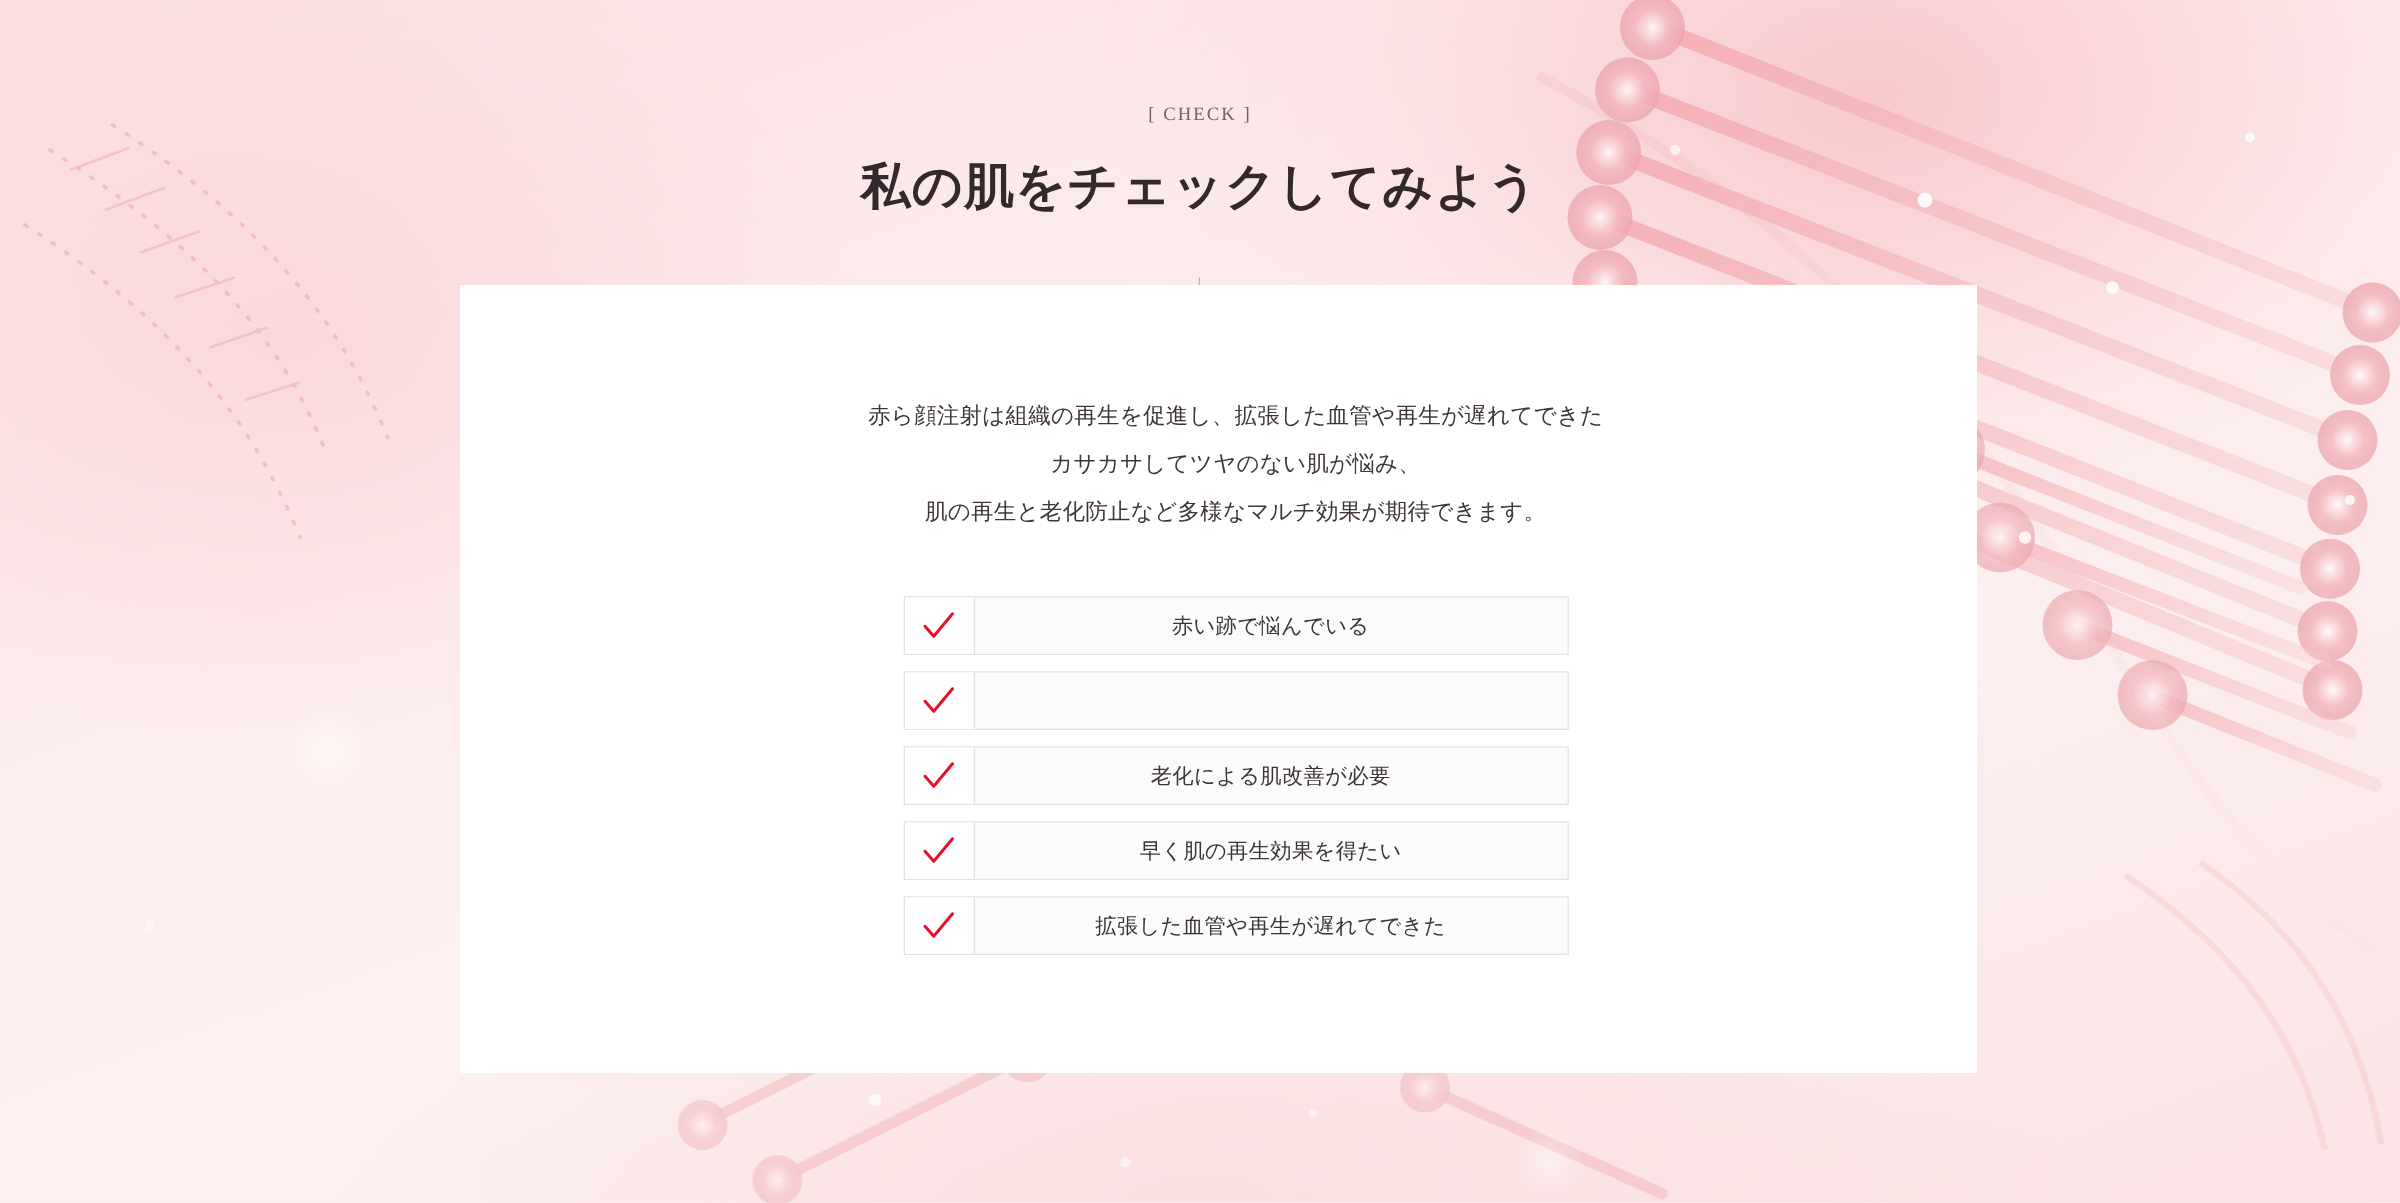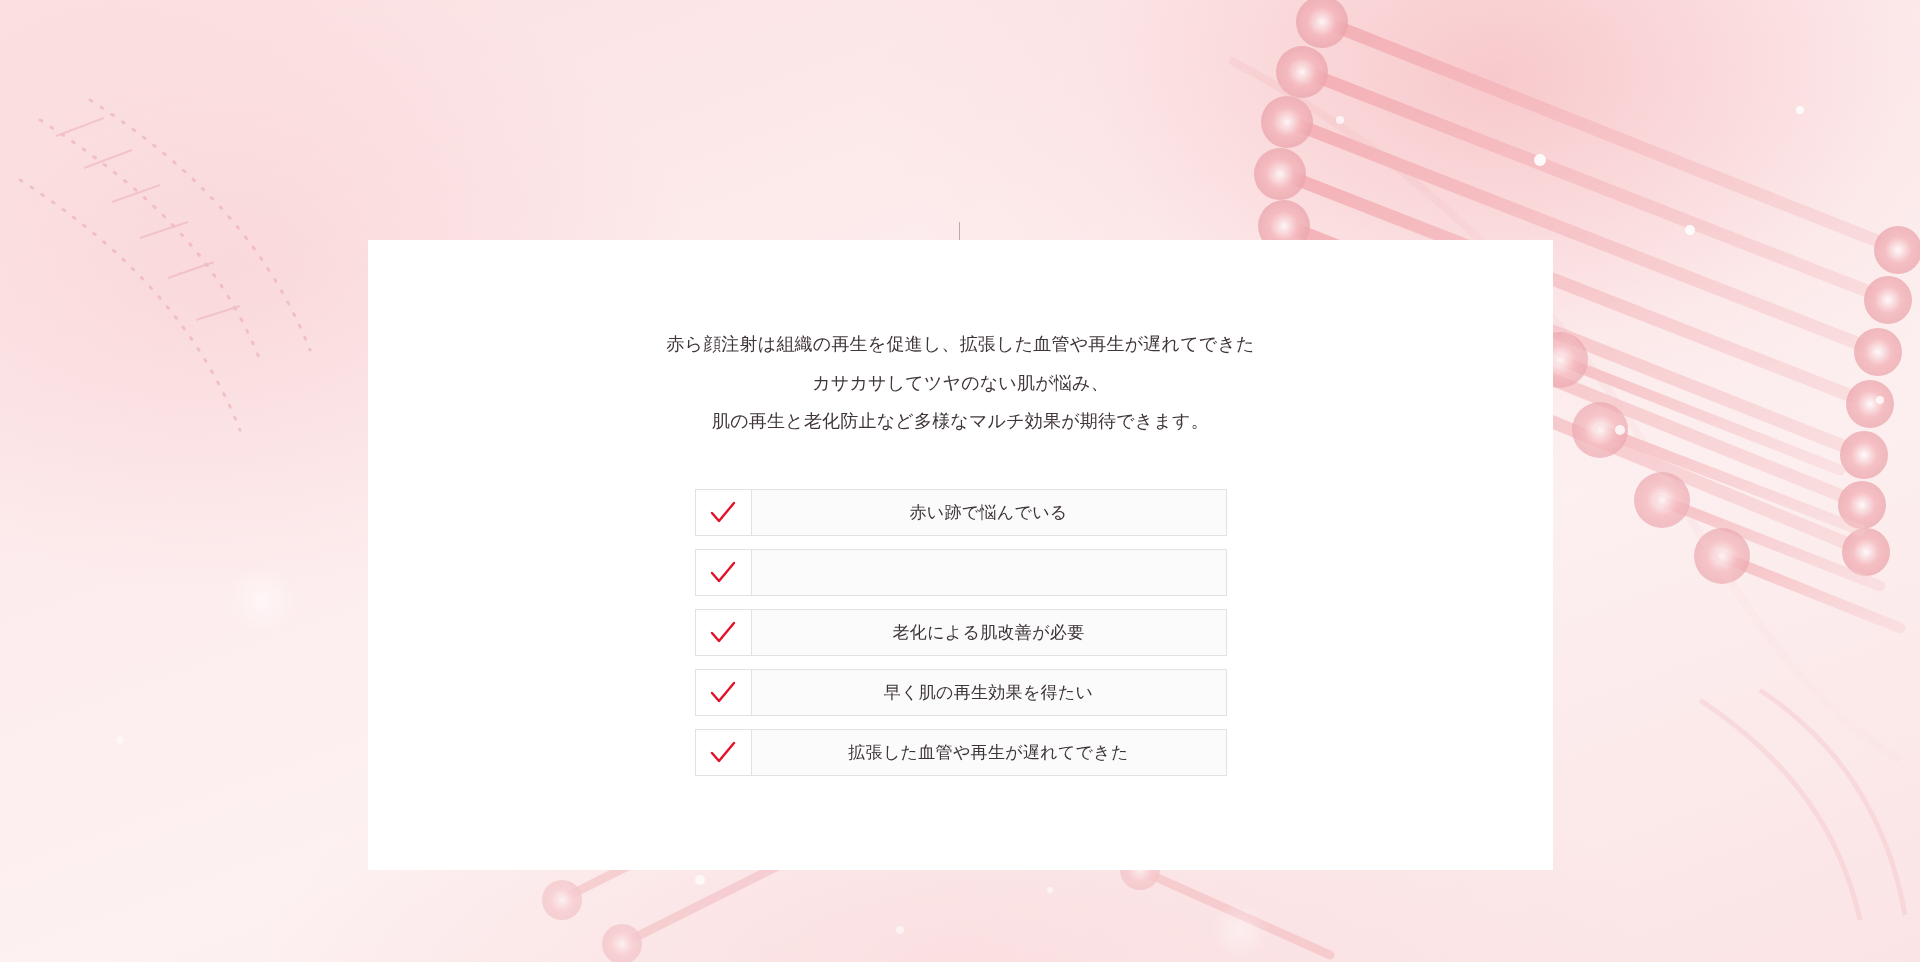--- a/index.html
+++ b/index.html
@@ -59,25 +59,26 @@
     top: 222px;
     left: 959px;
     width: 1px;
     height: 42px;
     background: #b9aaac;
   }
 
   
   .card {
     position: absolute;
-    top: 240px;
+    top: 228px;
     left: 368px;
     width: 1185px;
     height: 630px;
     background: #ffffff;
+    padding-left: 28px;
   }
   .lead {
     margin-top: 85px;
     text-align: center;
     font-size: 18px;
     line-height: 2.15;
     color: #403539;
     letter-spacing: 0.2px;
   }
 
@@ -221,20 +222,24 @@
       <circle cx="1620" cy="430" r="5" fill="#ffffff" opacity="0.8"></circle>
       <circle cx="1880" cy="400" r="4" fill="#ffffff" opacity="0.8"></circle>
       <circle cx="1340" cy="120" r="4" fill="#ffffff" opacity="0.7"></circle>
       <circle cx="700" cy="880" r="5" fill="#ffffff" opacity="0.7"></circle>
       <circle cx="900" cy="930" r="4" fill="#ffffff" opacity="0.6"></circle>
       <circle cx="1050" cy="890" r="3" fill="#ffffff" opacity="0.6"></circle>
       <circle cx="120" cy="740" r="4" fill="#ffffff" opacity="0.5"></circle>
     </g>
   </svg>
 
+  <div class="head">
+    <div class="eyebrow">[ CHECK ]</div>
+    <h1 class="headline">私の肌をチェックしてみよう</h1>
+  </div>
   <div class="rule"></div>
 
   <div class="card">
 
     <div class="lead">
       <div>赤ら顔注射は組織の再生を促進し、拡張した血管や再生が遅れてできた</div>
       <div>カサカサしてツヤのない肌が悩み、</div>
       <div>肌の再生と老化防止など多様なマルチ効果が期待できます。</div>
     </div>
 

